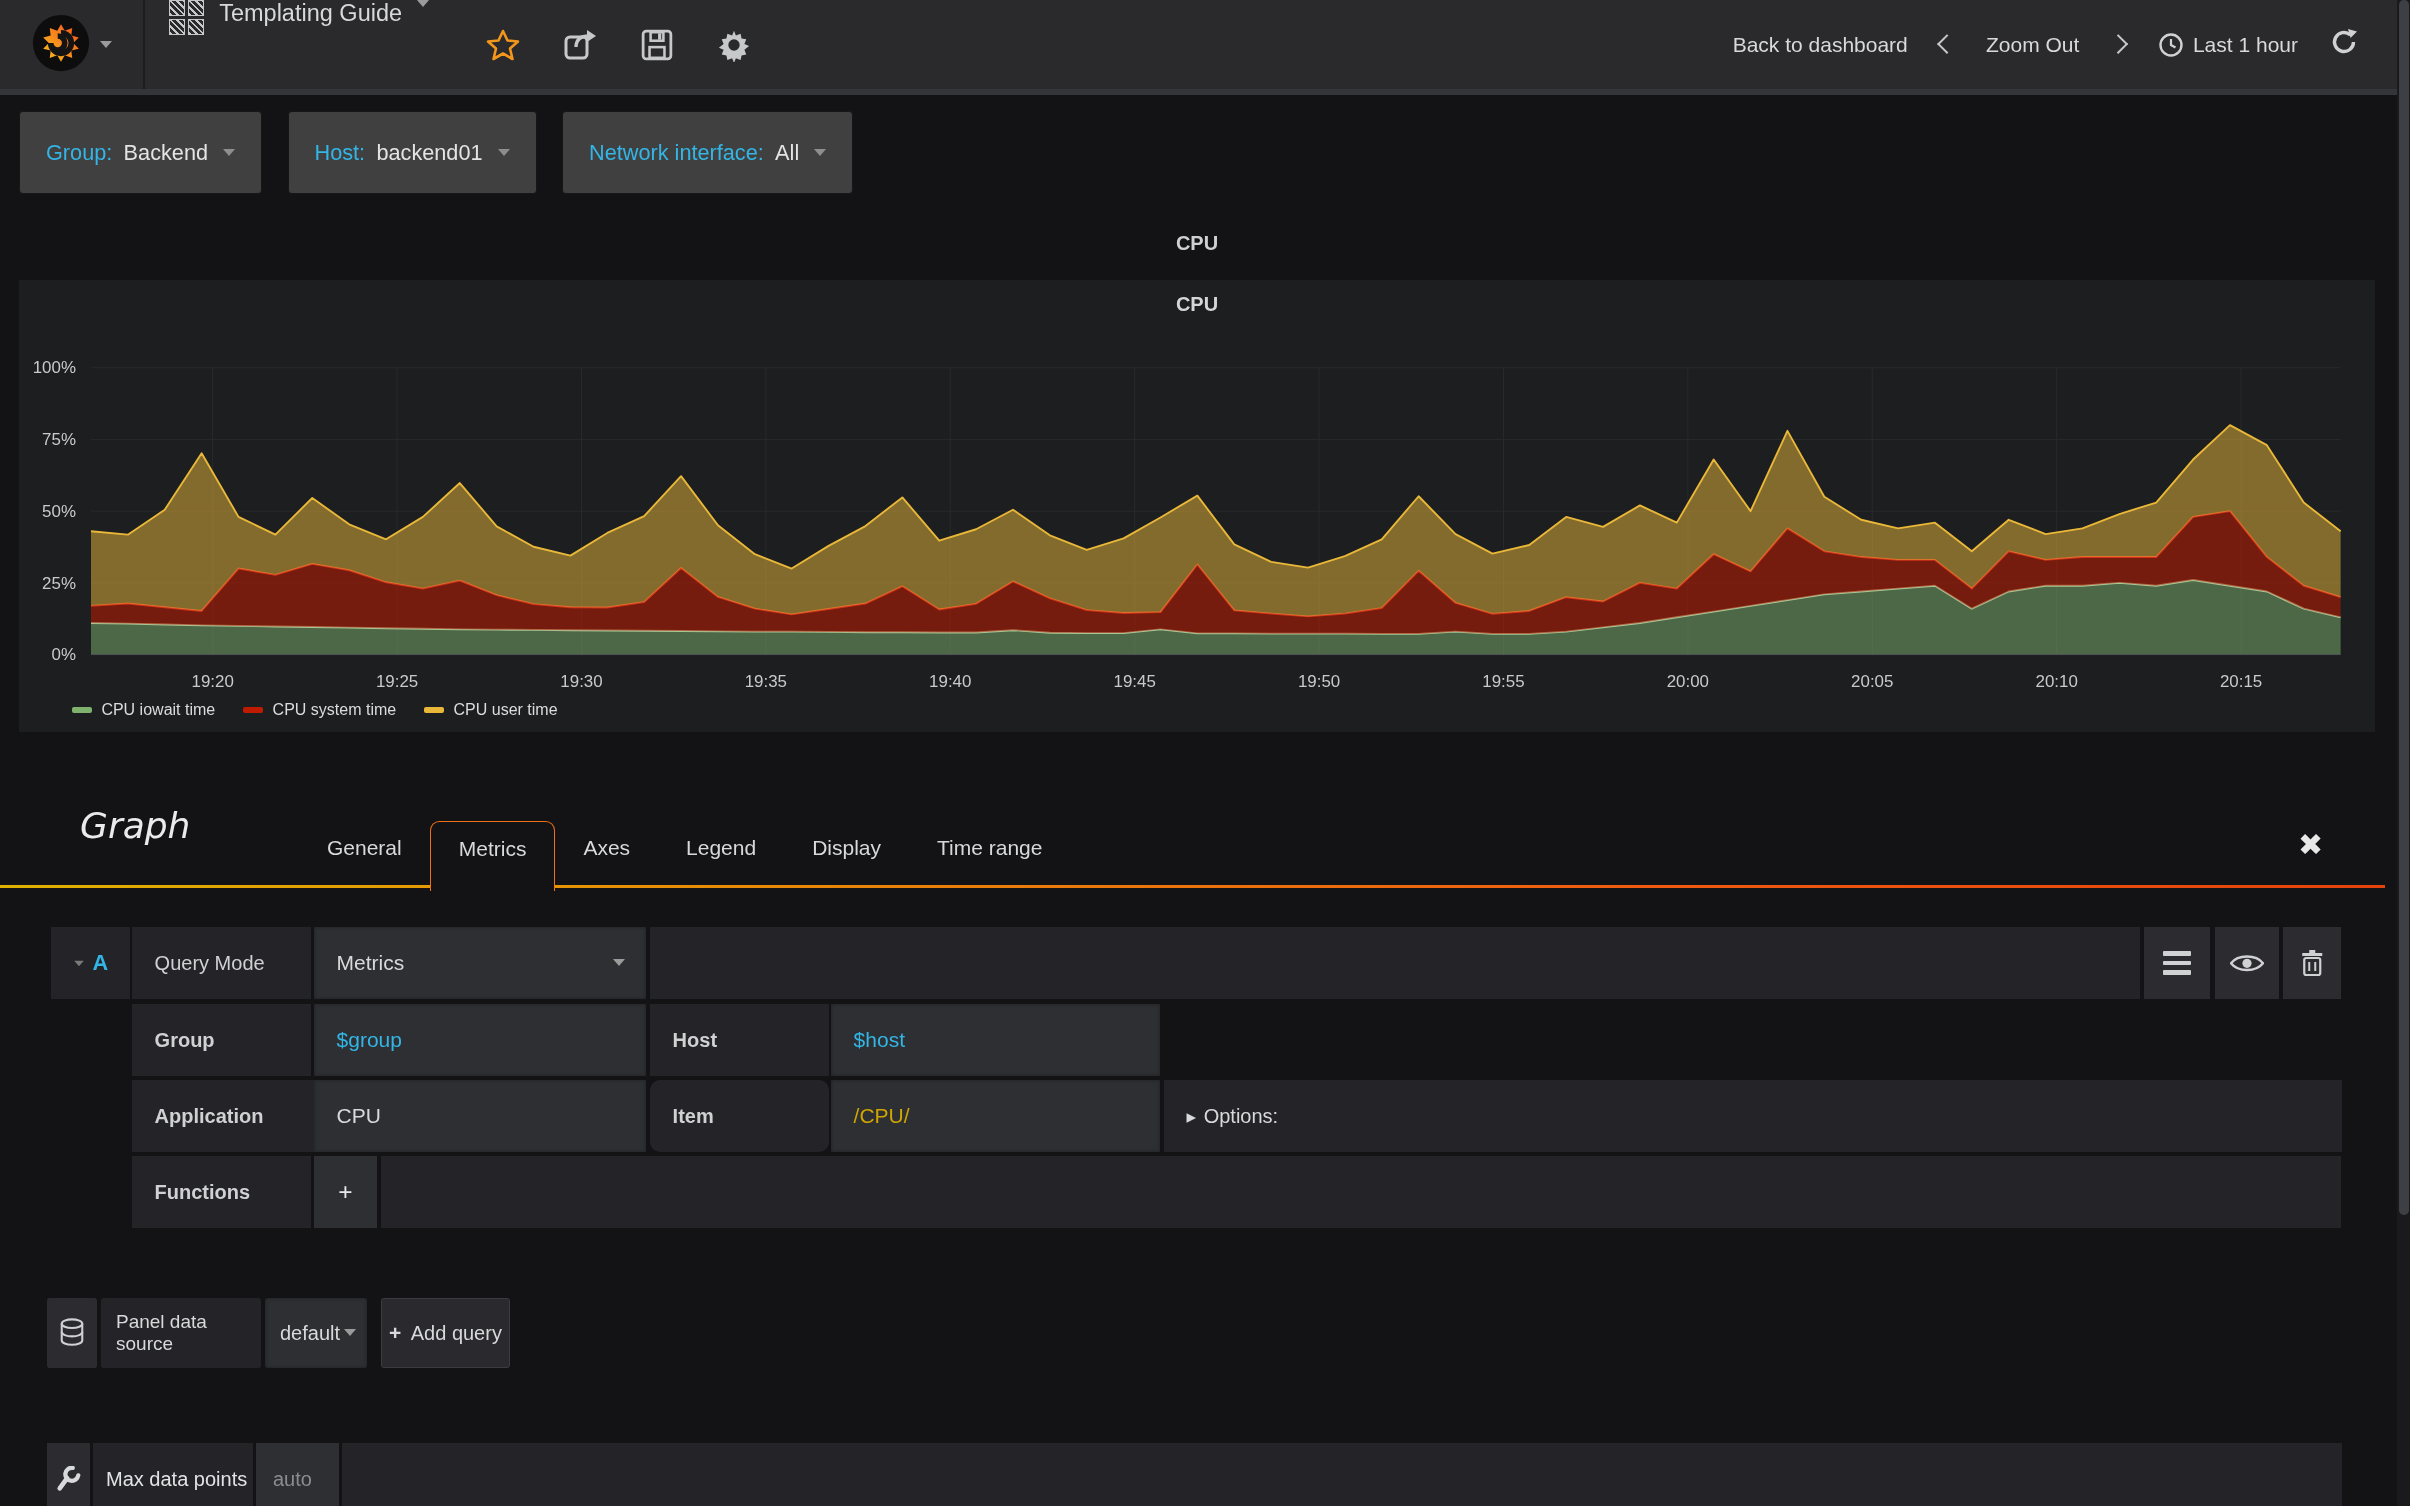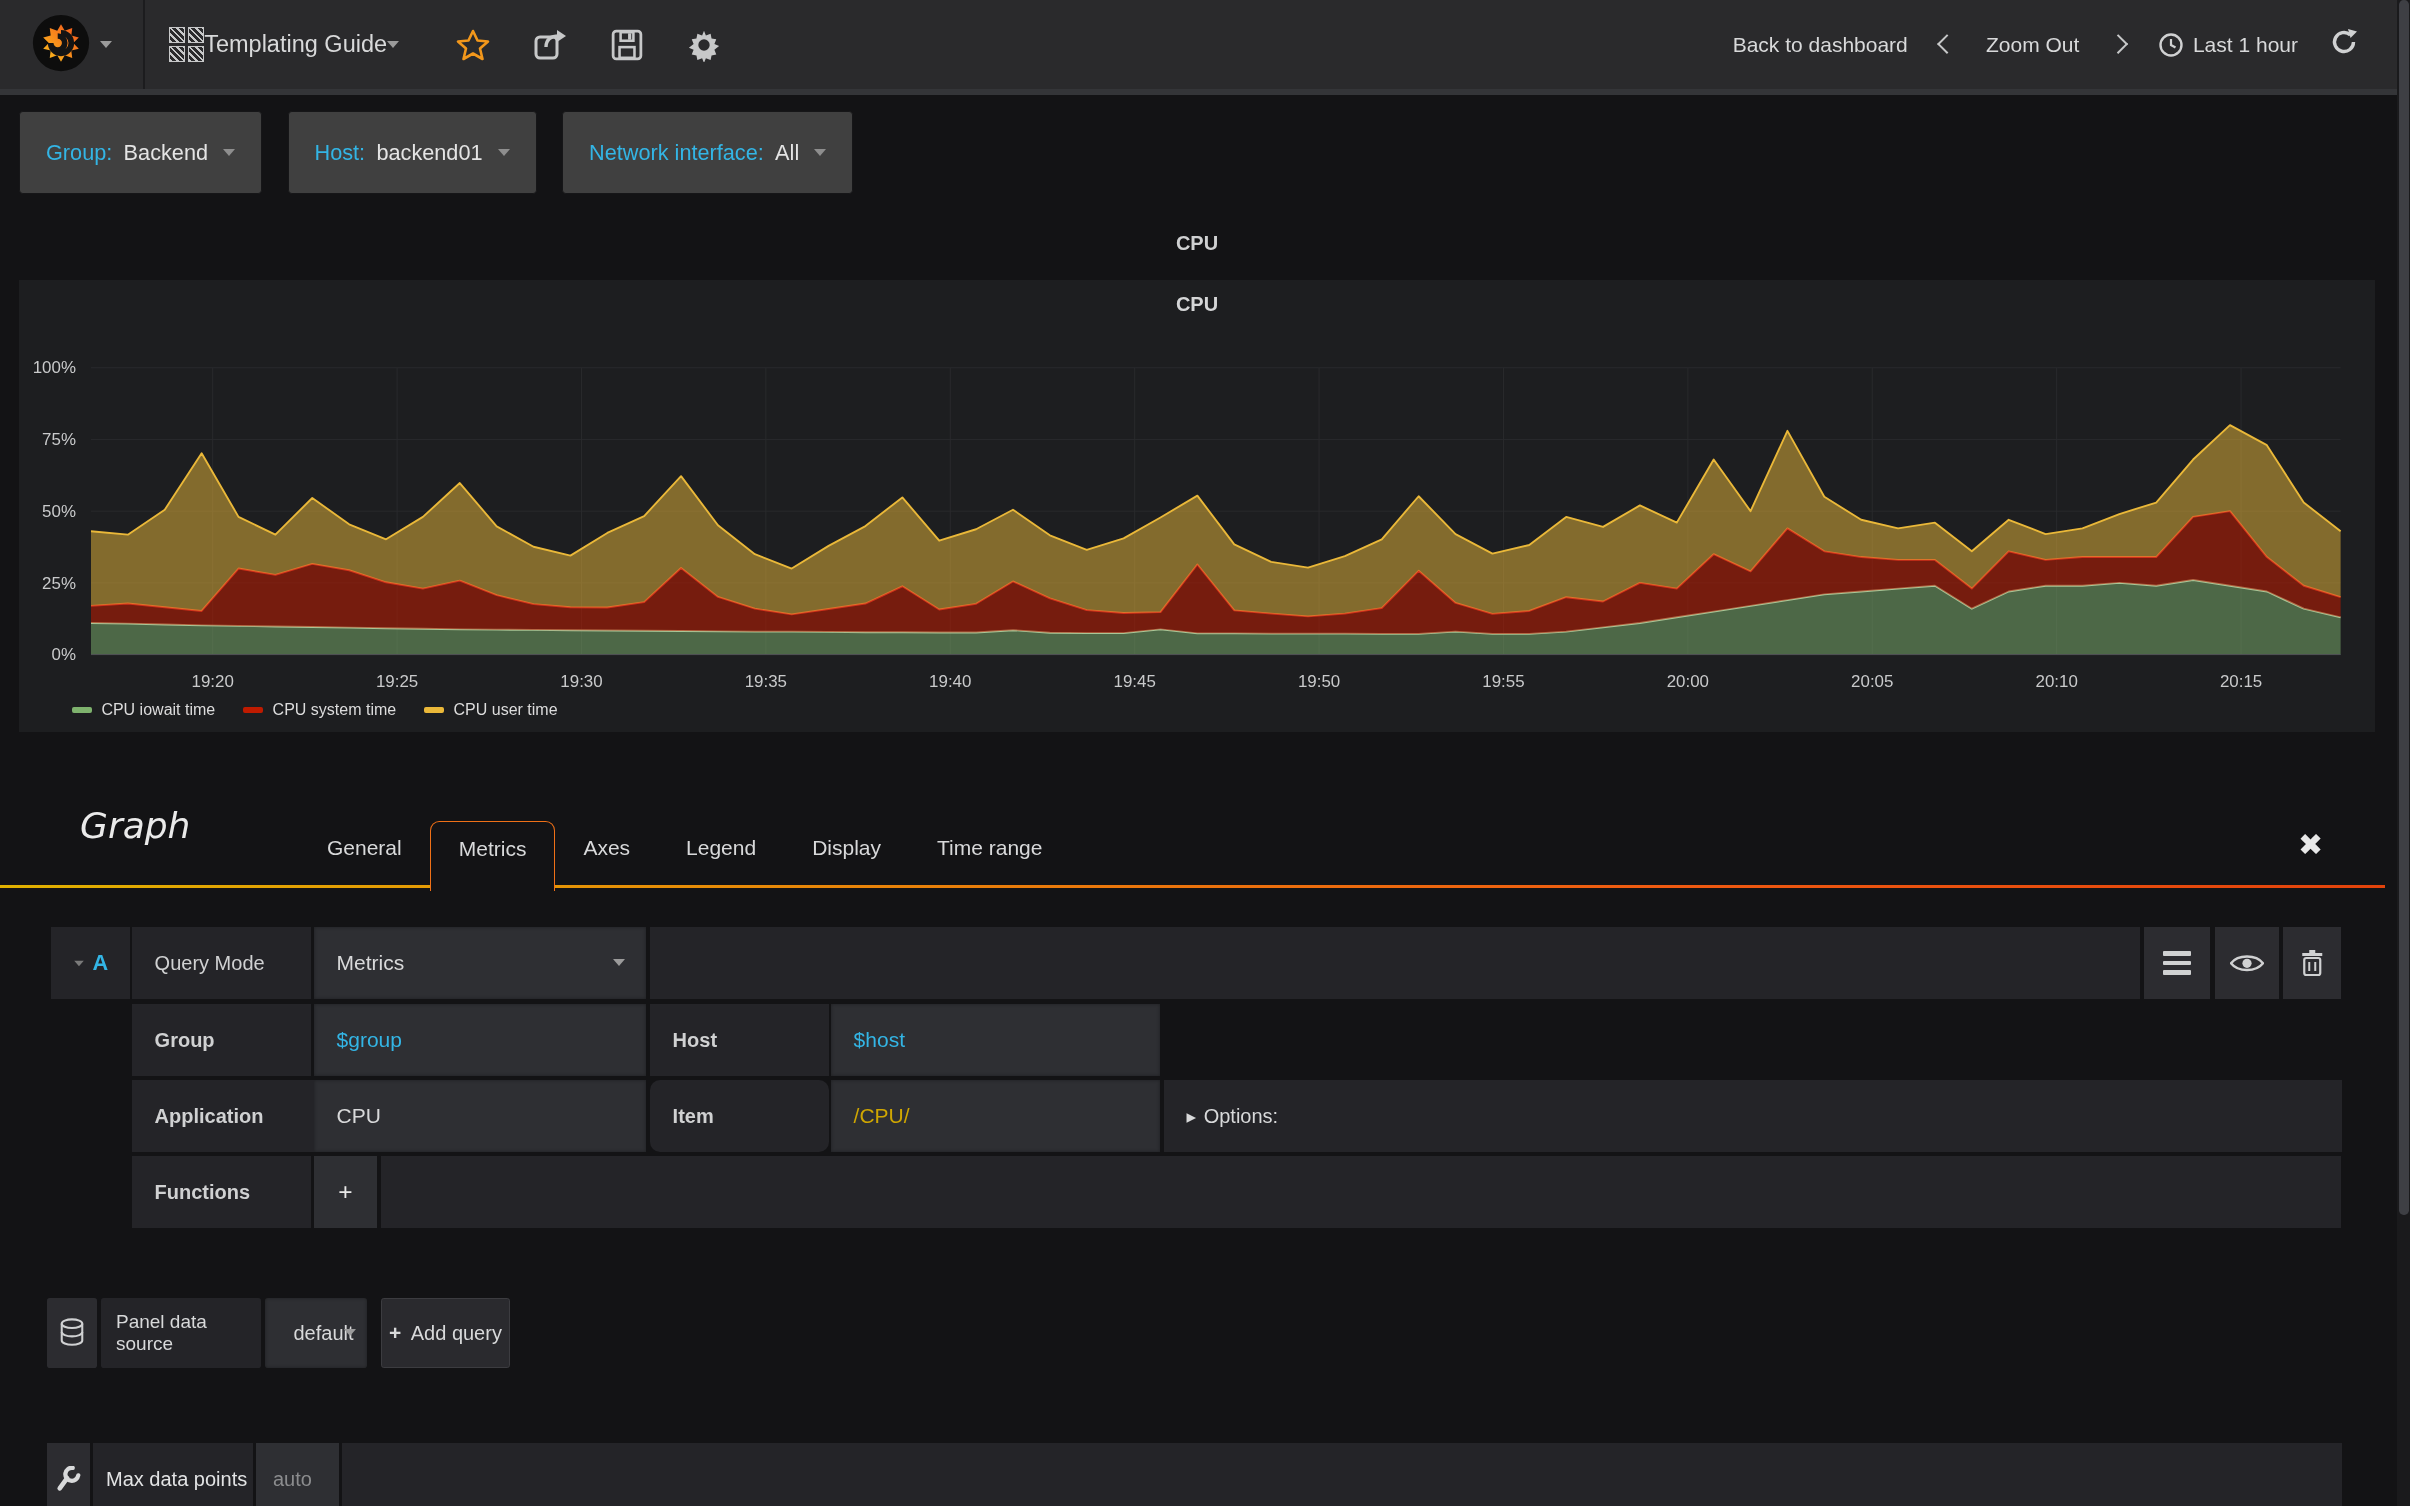--- a/index.html
+++ b/index.html
@@ -4,21 +4,21 @@
 <style>
   html,body{margin:0;padding:0;background:#131315;width:2411px;height:1507px;overflow:hidden;
     font-family:"Liberation Sans", sans-serif; color:#d8d9da;}
   .screen{position:relative;width:2411px;height:1507px;background:#131315;overflow:hidden;}
 
   
   .navbar{position:absolute;left:0;top:0;width:2411px;height:89px;background:#2a2a2c;
     border-bottom:6.6px solid #343538;display:flex;align-items:center;}
   .logo-box{width:143px;height:89px;display:flex;align-items:center;justify-content:center;gap:9.4px;cursor:pointer;}
   .nav-divider{width:1.9px;height:89px;background:#1c1c1e;}
-  .dash-title-box{display:flex;align-items:center;padding:0 24.5px;height:89px;cursor:pointer;}
+  .dash-title-box{display:flex;align-items:flex-start;gap:15px;padding:0 24.5px;height:89px;cursor:pointer;}
   .grid-icon{display:grid;grid-template-columns:16px 16px;grid-template-rows:16px 16px;gap:2.8px;}
   .grid-icon div{background:repeating-linear-gradient(45deg,#c7c8c9 0 1.9px,transparent 1.9px 4.7px);
     border:0.9px solid #c7c8c9;box-sizing:border-box;}
   .dash-title{font-size:23.5px;color:#d8d9da;}
   .caret{width:0;height:0;border-left:6.6px solid transparent;border-right:6.6px solid transparent;
     border-top:7.5px solid #9b9b9b;display:inline-block;}
   .nav-icons{display:flex;align-items:center;gap:28px;margin-left:24.5px;}
   .nav-icon-btn{width:49px;height:56px;display:flex;align-items:center;justify-content:center;cursor:pointer;}
   .nav-right{margin-left:auto;display:flex;align-items:center;gap:32px;padding-right:53px;font-size:21px;}
   .chev{display:inline-block;width:12.2px;height:12.2px;border-top:2.8px solid #c7c8c9;border-left:2.8px solid #c7c8c9;}
@@ -339,21 +339,21 @@
       <ellipse cx="15" cy="7" rx="11" ry="4.6" fill="none" stroke="#d0d1d2" stroke-width="2.2"></ellipse>
       <path d="M4 7 v9" stroke="#d0d1d2" stroke-width="2.2" fill="none"></path>
       <path d="M26 7 v9" stroke="#d0d1d2" stroke-width="2.2" fill="none"></path>
       <path d="M4 16 a11 4.6 0 0 0 22 0" fill="none" stroke="#d0d1d2" stroke-width="2.2"></path>
       <path d="M4 16 v9 a11 4.6 0 0 0 22 0 v-9" fill="none" stroke="#d0d1d2" stroke-width="2.2"></path>
     </svg>
   </div>
   <div class="cell" style="left:101px;top:1298px;width:160px;height:70px;border-radius:2.8px;">
     <span style="font-size:19px;padding-left:15px;color:#d8d9da;">Panel data source</span>
   </div>
-  <div class="cell inputy ds-btn" style="left:265px;top:1298px;width:102px;height:70px;justify-content:center;">
+  <div class="cell inputy ds-btn" style="left:265px;top:1298px;width:102px;height:70px;">
     <span style="font-size:20px;padding-left:15px;">default</span>
     <span class="caret select-caret" style="right:11.3px;"></span>
   </div>
   <div class="cell addquery" style="left:381px;top:1298px;width:129px;height:70px;">
     <span style="font-weight:bold;font-size:21px;">+</span>
     <span>Add query</span>
   </div>
 
   <div class="cell icon-cell" style="left:47px;top:1443px;width:43px;height:72px;">
     <svg width="26" height="26" viewBox="0 0 28 28">

